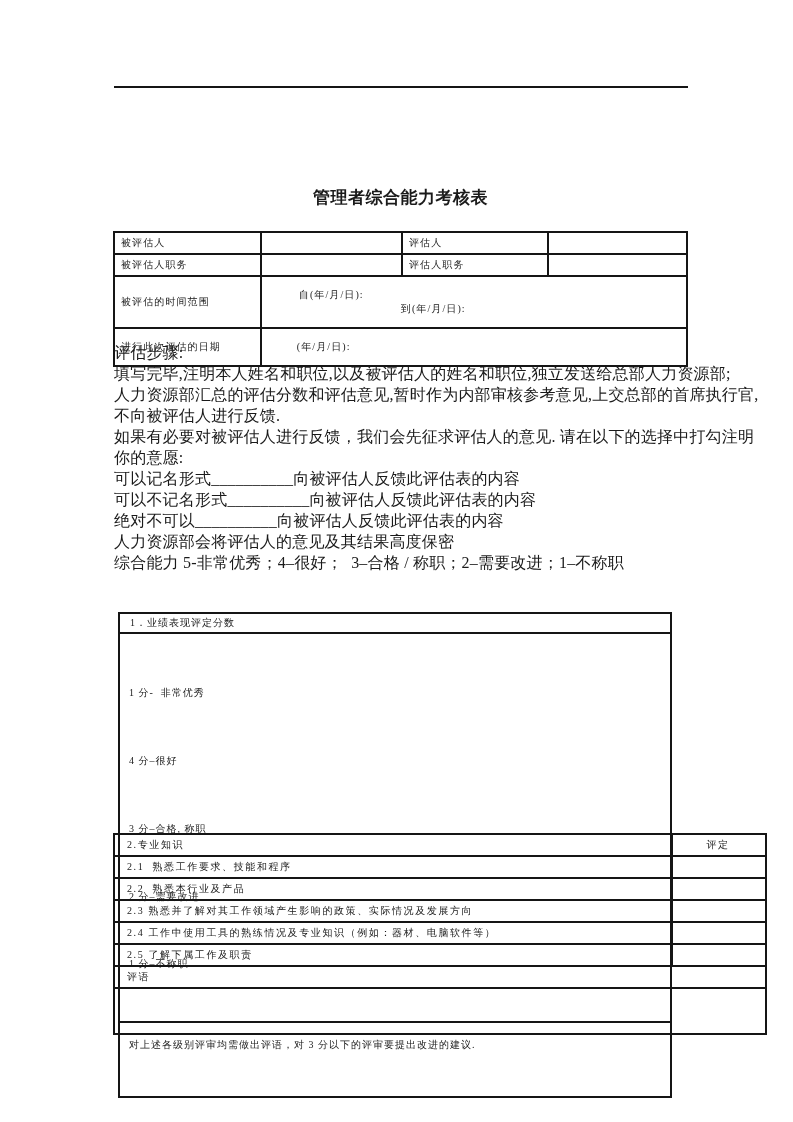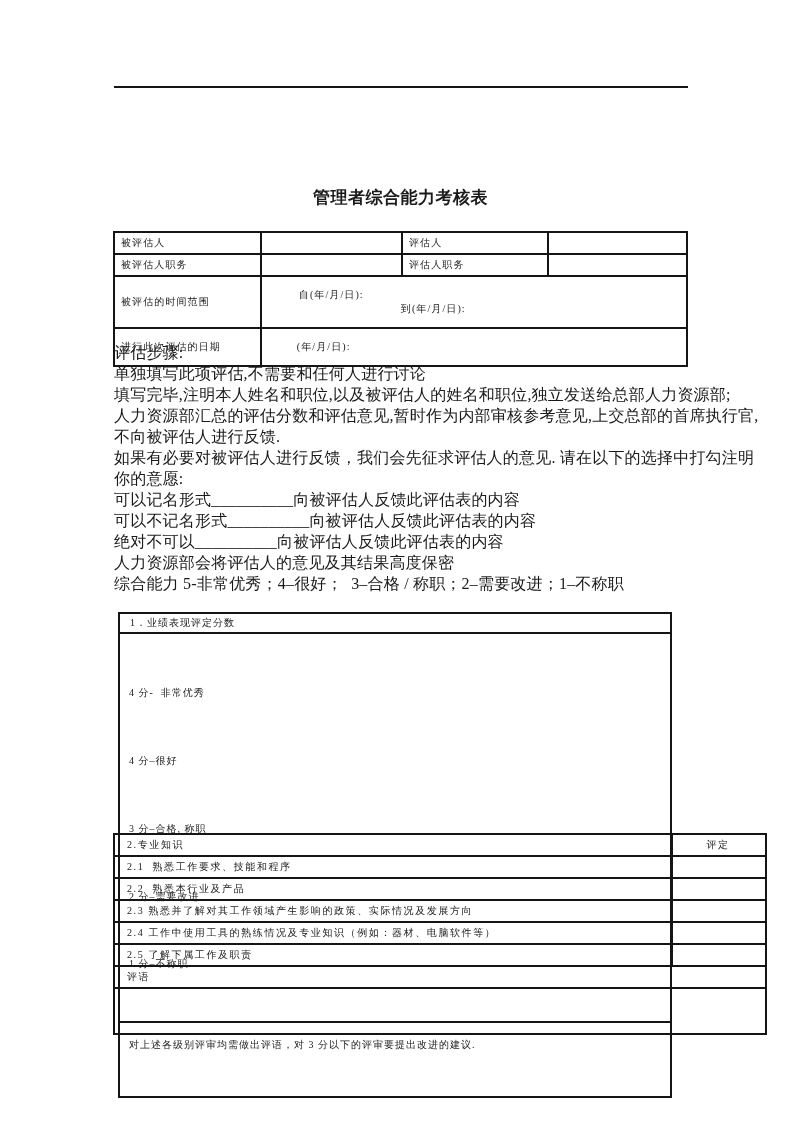--- a/index.html
+++ b/index.html
@@ -87,41 +87,40 @@
       <td>进行此次评估的日期</td>
       <td colspan="3">
         <span>(年/月/日):</span>
       </td>
     </tr>
   </tbody>
     </table>
 
   <div class="steps">
     <div>评估步骤:</div>
-    <div>单独填写此项评估,不需要和任何人进行讨论</div>
     <div>填写完毕,注明本人姓名和职位,以及被评估人的姓名和职位,独立发送给总部人力资源部;</div>
     <div>人力资源部汇总的评估分数和评估意见,暂时作为内部审核参考意见,上交总部的首席执行官,</div>
     <div>不向被评估人进行反馈.</div>
     <div>如果有必要对被评估人进行反馈，我们会先征求评估人的意见. 请在以下的选择中打勾注明</div>
     <div>你的意愿:</div>
     <div>可以记名形式__________向被评估人反馈此评估表的内容</div>
     <div>可以不记名形式__________向被评估人反馈此评估表的内容</div>
     <div>绝对不可以__________向被评估人反馈此评估表的内容</div>
     <div>人力资源部会将评估人的意见及其结果高度保密</div>
     <div>综合能力 5-非常优秀；4–很好；  3–合格 / 称职；2–需要改进；1–不称职</div>
   </div>
 
   <table class="box1">
     <tbody>
         <tr>
       <td class="hdr-cell">1．业绩表现评定分数</td>
     </tr>
     <tr>
       <td class="levels-cell">
-        <div>4 分-  非常优秀</div>
+        <div>1 分-  非常优秀</div>
         <div>4 分–很好</div>
         <div>3 分–合格, 称职</div>
         <div>2 分–需要改进</div>
         <div>1 分–不称职</div>
       </td>
     </tr>
     <tr>
       <td class="note-cell">对上述各级别评审均需做出评语，对 3 分以下的评审要提出改进的建议.</td>
     </tr>
   </tbody>

